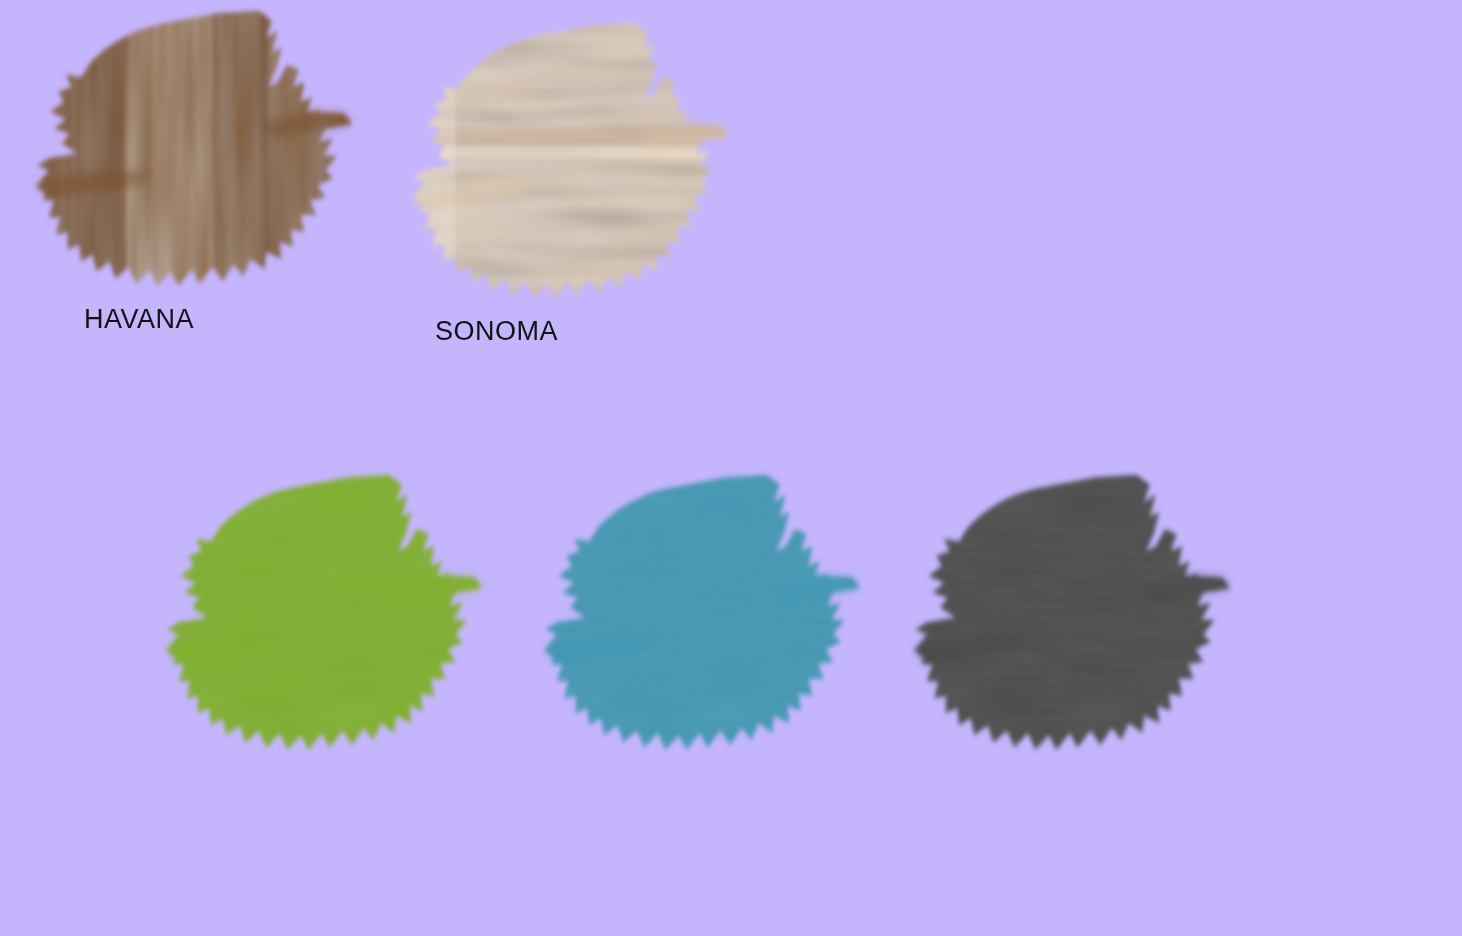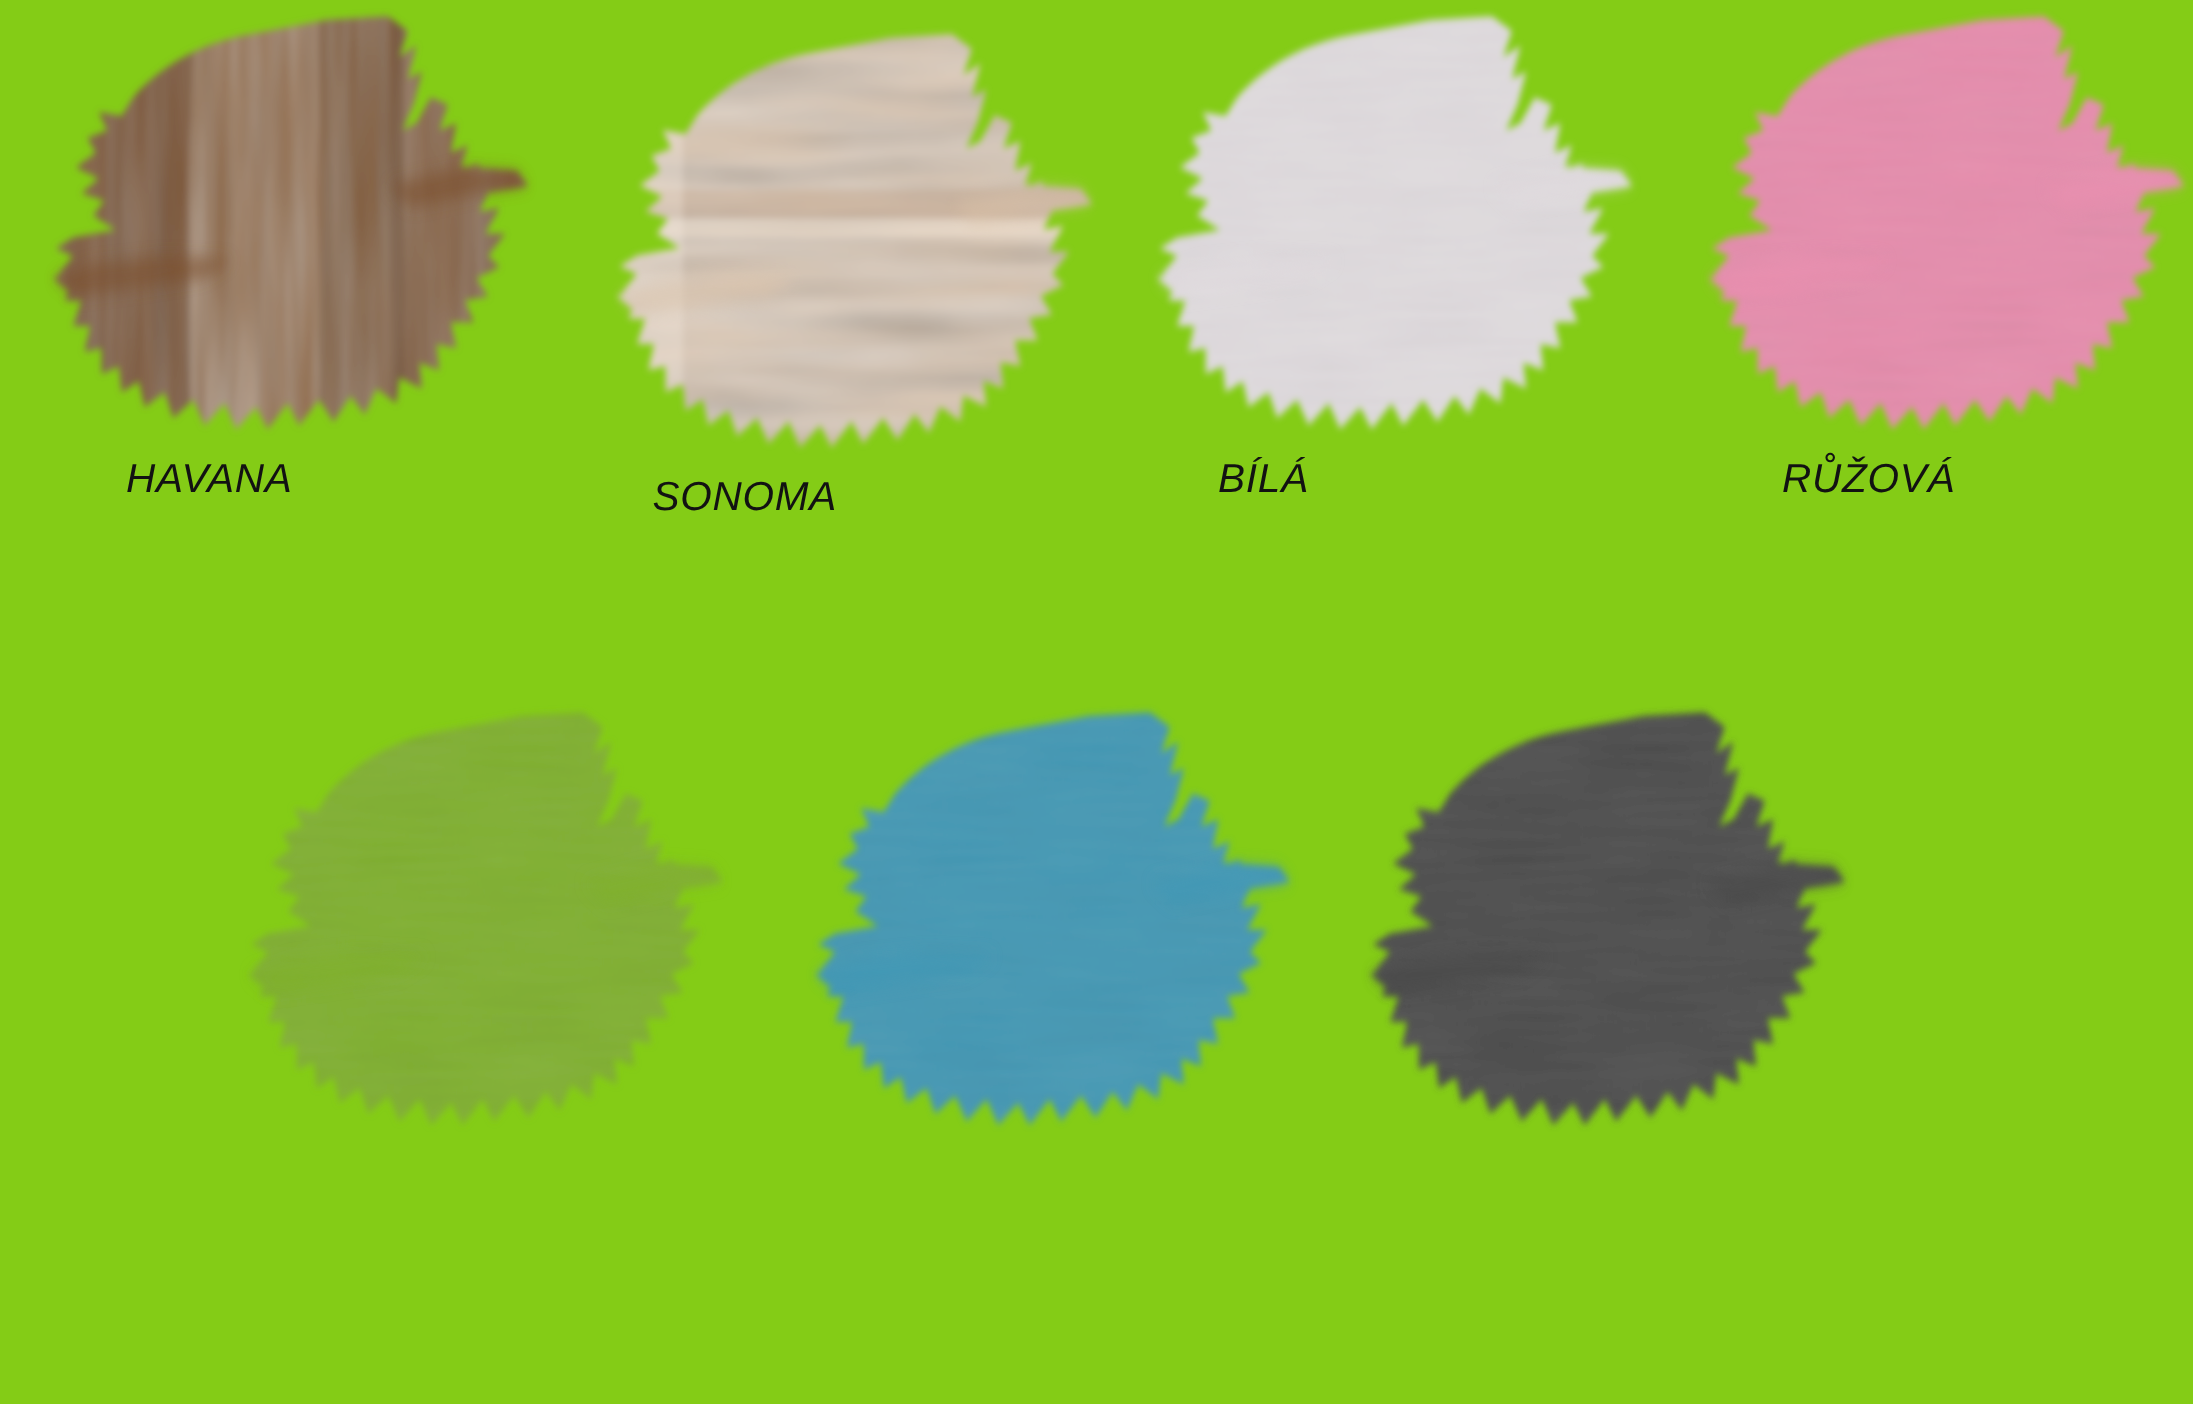--- a/index.html
+++ b/index.html
@@ -11,22 +11,21 @@
   body {
     width: 1462px;
     height: 936px;
     position: relative;
     overflow: hidden;
     font-family: "Liberation Sans", "DejaVu Sans", sans-serif;
   }
   .palette {
     position: absolute;
     inset: 0;
-    background: #84cc16;
-    font-style: italic;
+    background: #c4b5fd;
   }
   .swatch-cell {
     position: absolute;
   }
   .swatch-art {
     position: absolute;
     left: 0;
     top: 0;
     width: 330px;
     height: 285px;
@@ -167,71 +166,21 @@
         </g>
         <g filter="url(#edgeFeatherSoft)" opacity="0.45">
           <use href="#brushDrag" fill="#DCC3A9"></use>
           <use href="#brushFlick" fill="#DCC3A9"></use>
         </g>
       </svg>
     </div>
     <div class="swatch-label" style="left:37px; top:300px;">SONOMA</div>
   </div>
 
-  <div class="swatch-cell" style="left:758px; top:6px; width:330px; height:285px;">
-    <div class="swatch-art">
-      <svg viewBox="0 0 346 232" preserveAspectRatio="none">
-        <defs>
-          <clipPath id="clipBila">
-            <use href="#brushPath"></use>
-            <use href="#brushDrag"></use>
-            <use href="#brushFlick"></use>
-          </clipPath>
-        </defs>
-        <g filter="url(#edgeFeather)">
-          <g clip-path="url(#clipBila)">
-            <rect x="0" y="0" width="346" height="232" fill="#E3DEE1"></rect>
-            <rect x="0" y="0" width="346" height="232" fill="#FFFFFF" filter="url(#paintStreaks)" opacity="0.50"></rect>
-            <rect x="0" y="0" width="346" height="232" fill="#D5CED3" filter="url(#paintStreaks)" opacity="0.30" transform="translate(0,7)"></rect>
-          </g>
-        </g>
-        <g filter="url(#edgeFeatherSoft)" opacity="0.50">
-          <use href="#brushDrag" fill="#E0DADE"></use>
-          <use href="#brushFlick" fill="#E0DADE"></use>
-        </g>
-      </svg>
-    </div>
-    <div class="swatch-label" style="left:54px; top:300px;">BÍLÁ</div>
-  </div>
-
-  <div class="swatch-cell" style="left:1126px; top:6px; width:330px; height:285px;">
-    <div class="swatch-art">
-      <svg viewBox="0 0 346 232" preserveAspectRatio="none">
-        <defs>
-          <clipPath id="clipRuzova">
-            <use href="#brushPath"></use>
-            <use href="#brushDrag"></use>
-            <use href="#brushFlick"></use>
-          </clipPath>
-        </defs>
-        <g filter="url(#edgeFeather)">
-          <g clip-path="url(#clipRuzova)">
-            <rect x="0" y="0" width="346" height="232" fill="#E98AAC"></rect>
-            <rect x="0" y="0" width="346" height="232" fill="#F5B2C9" filter="url(#paintStreaks)" opacity="0.45"></rect>
-            <rect x="0" y="0" width="346" height="232" fill="#DB6E95" filter="url(#paintStreaks)" opacity="0.35" transform="translate(0,9)"></rect>
-          </g>
-        </g>
-        <g filter="url(#edgeFeatherSoft)" opacity="0.55">
-          <use href="#brushDrag" fill="#EA90B0"></use>
-          <use href="#brushFlick" fill="#EA90B0"></use>
-        </g>
-      </svg>
-    </div>
-    <div class="swatch-label" style="left:62px; top:300px;">RŮŽOVÁ</div>
-  </div>
+
 
   <div class="swatch-cell" style="left:152px; top:470px; width:330px; height:285px;">
     <div class="swatch-art">
       <svg viewBox="0 0 346 232" preserveAspectRatio="none">
         <defs>
           <clipPath id="clipZelena">
             <use href="#brushPath"></use>
             <use href="#brushDrag"></use>
             <use href="#brushFlick"></use>
           </clipPath>

